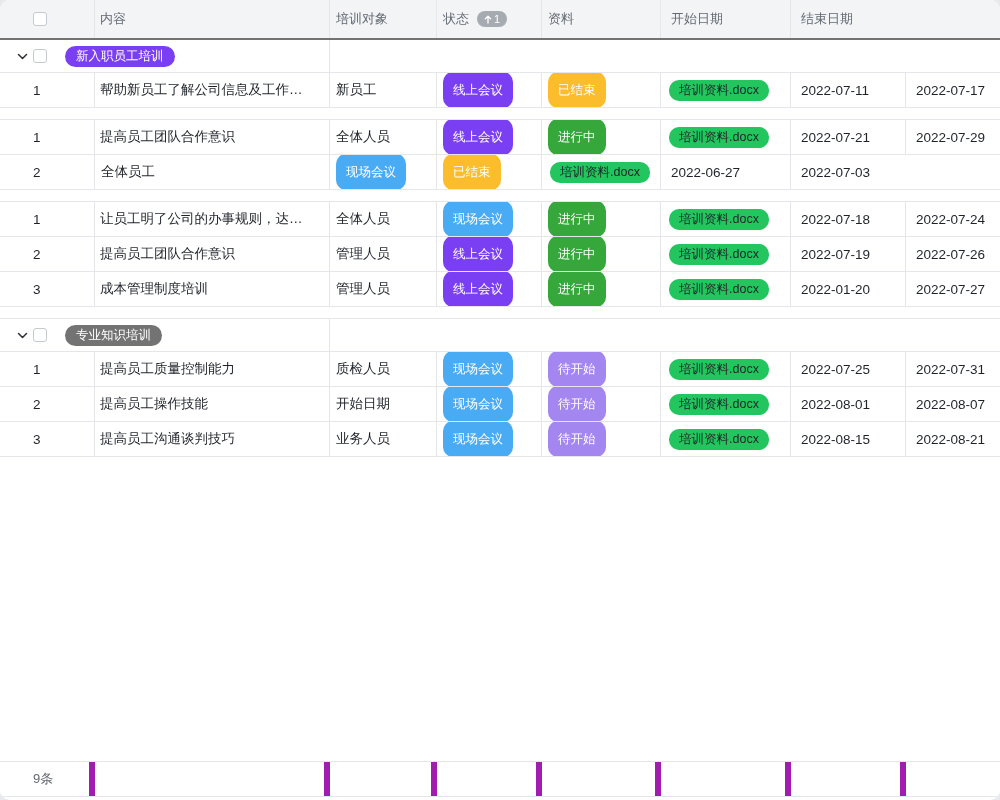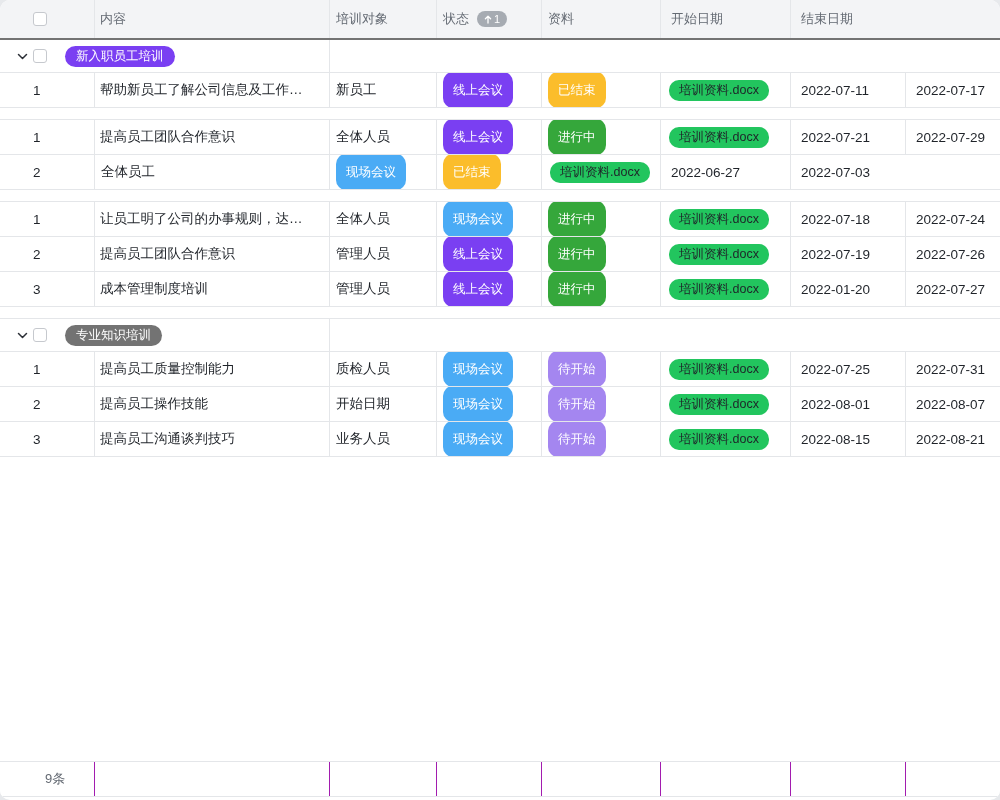--- a/index.html
+++ b/index.html
@@ -96,21 +96,21 @@
   }
   
   .filler{flex:1 1 auto;background:#fff;}
   .footer-row{
     height:36px;flex:0 0 auto;
     border-top:1px solid #e4e6e9;
     border-bottom:1px solid #e4e6e9;
     color:#646a73;font-size:13px;background:#fff;
     margin-bottom:3px;
   }
-  .footer-cell{border-right:1px solid #a21caf;margin-left:12px;}
+  .footer-cell{border-right:6px solid #a21caf;}
 </style>
 </head>
 <body>
 
 <div class="app">
 
   <div class="row header-row">
     <div class="cell header-cell index-cell">
       <span class="checkbox"></span>
     </div>

